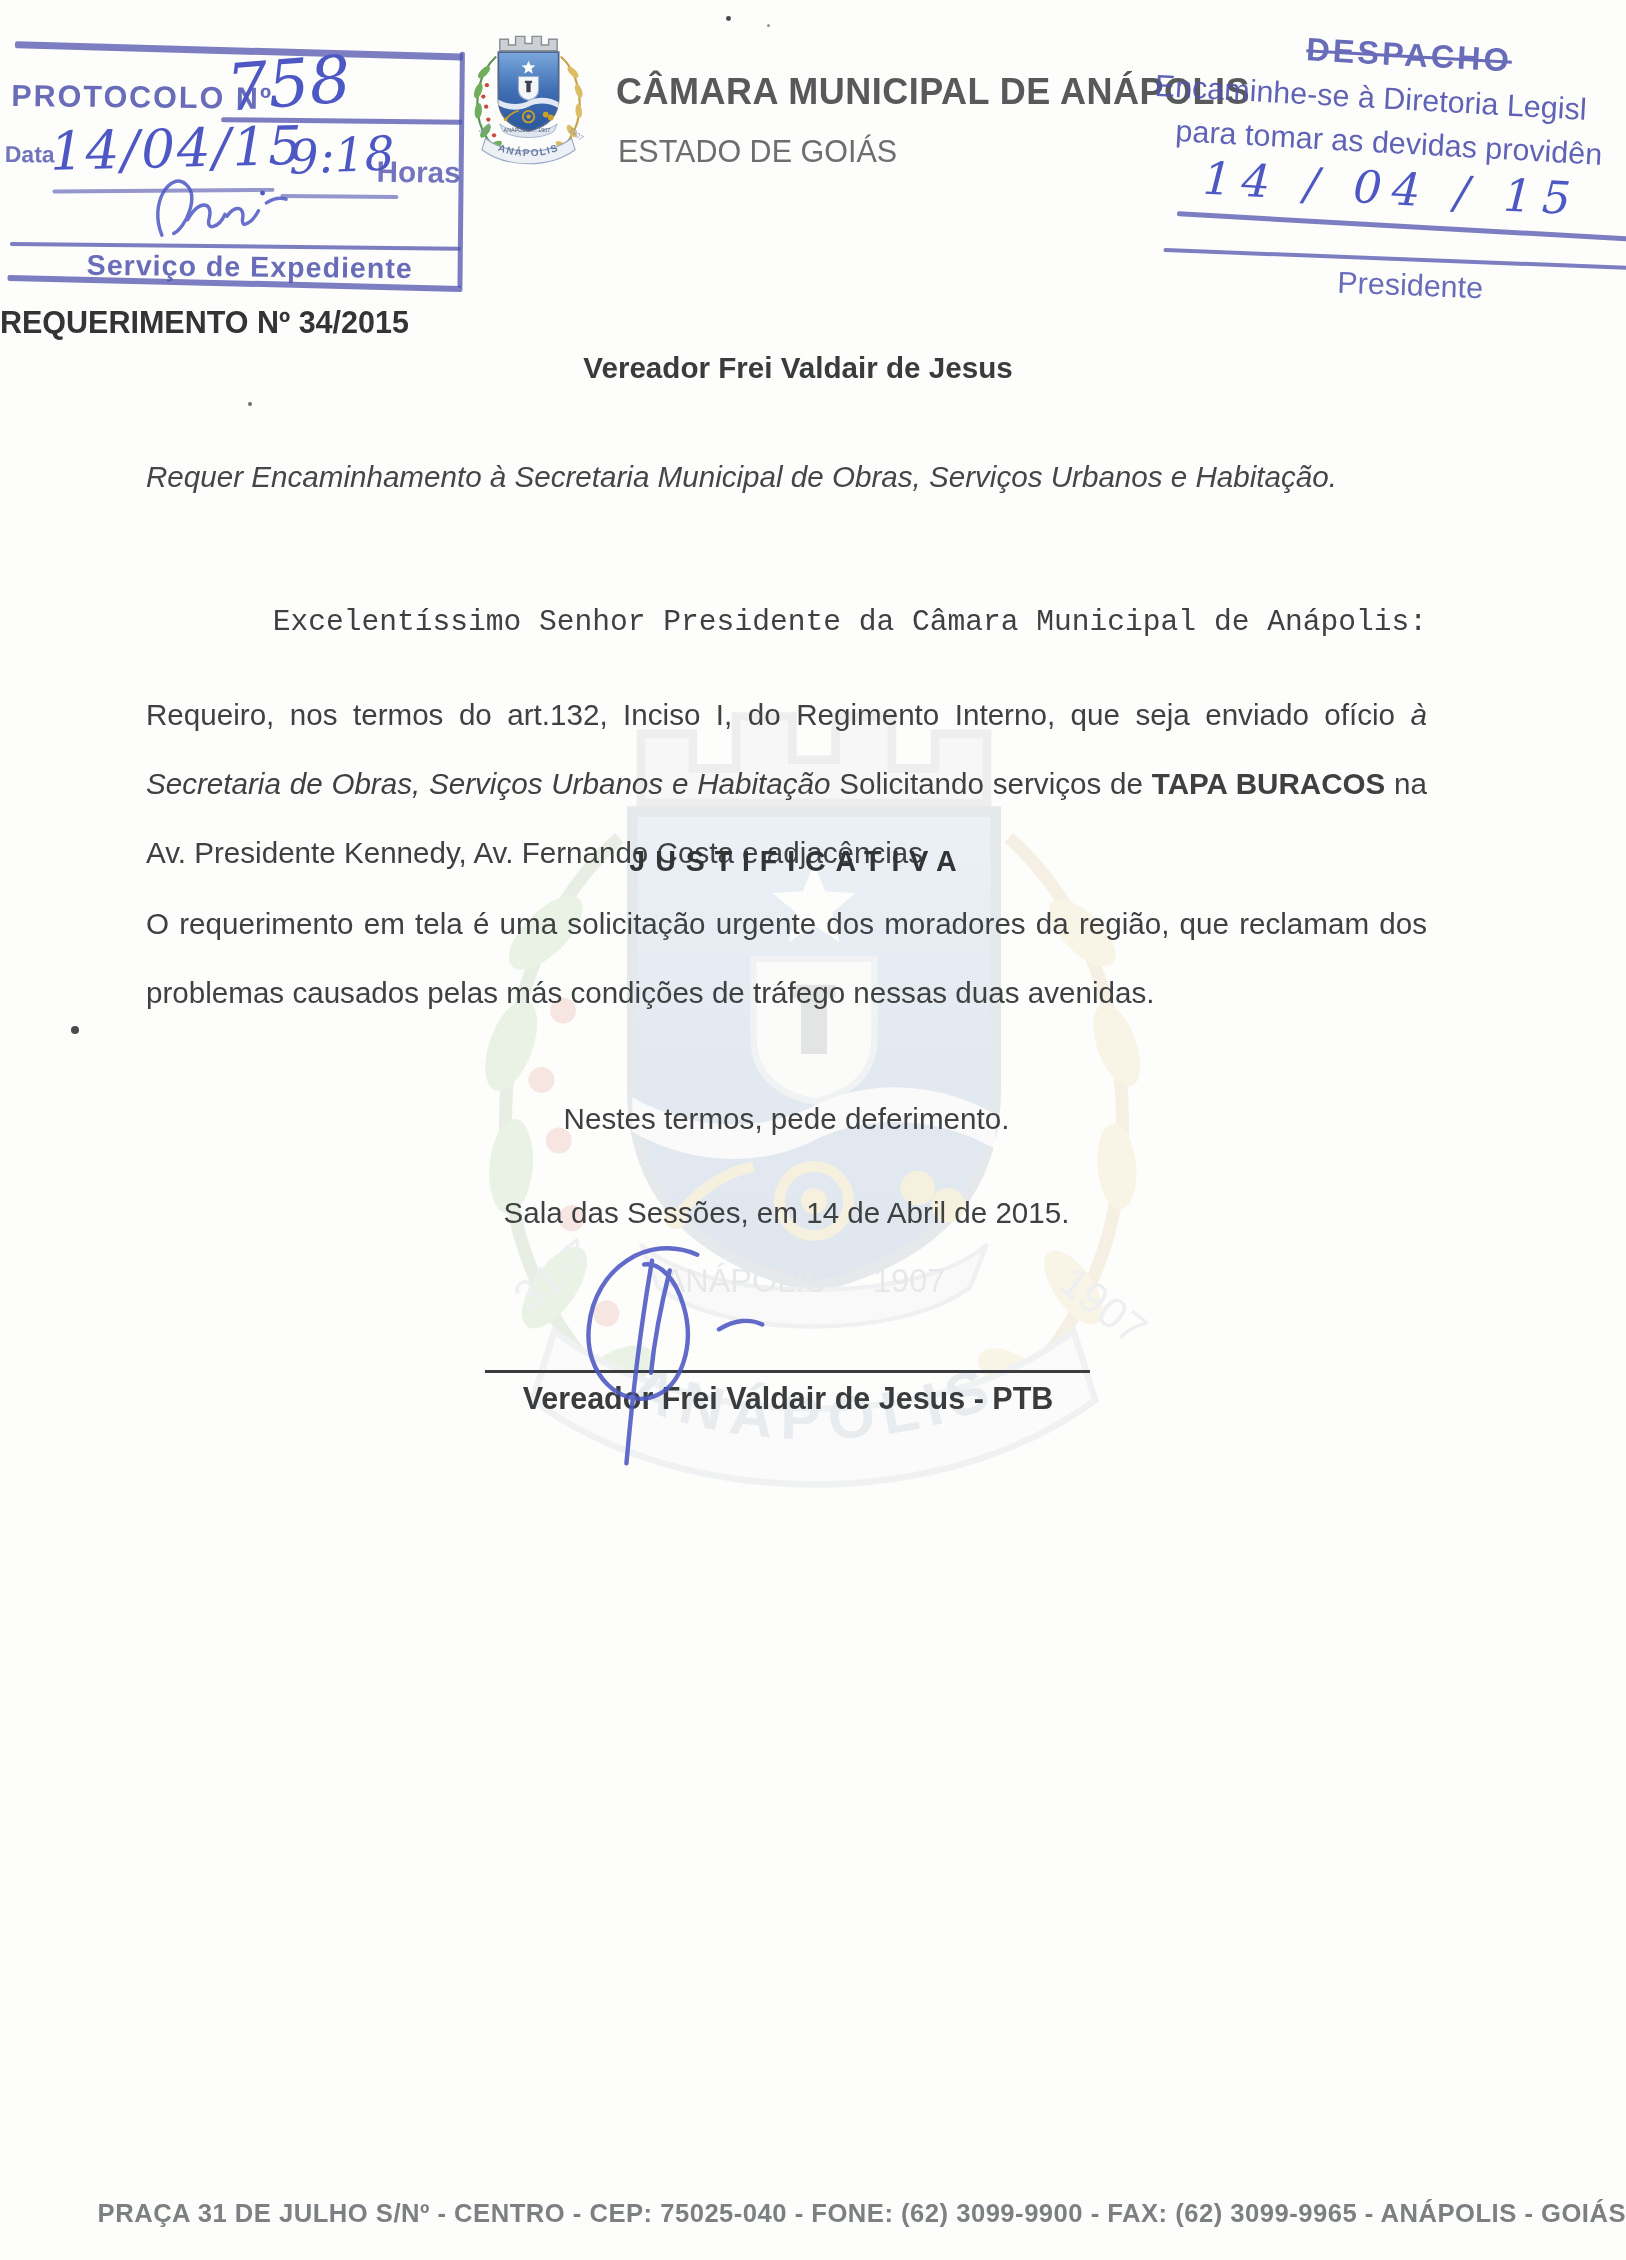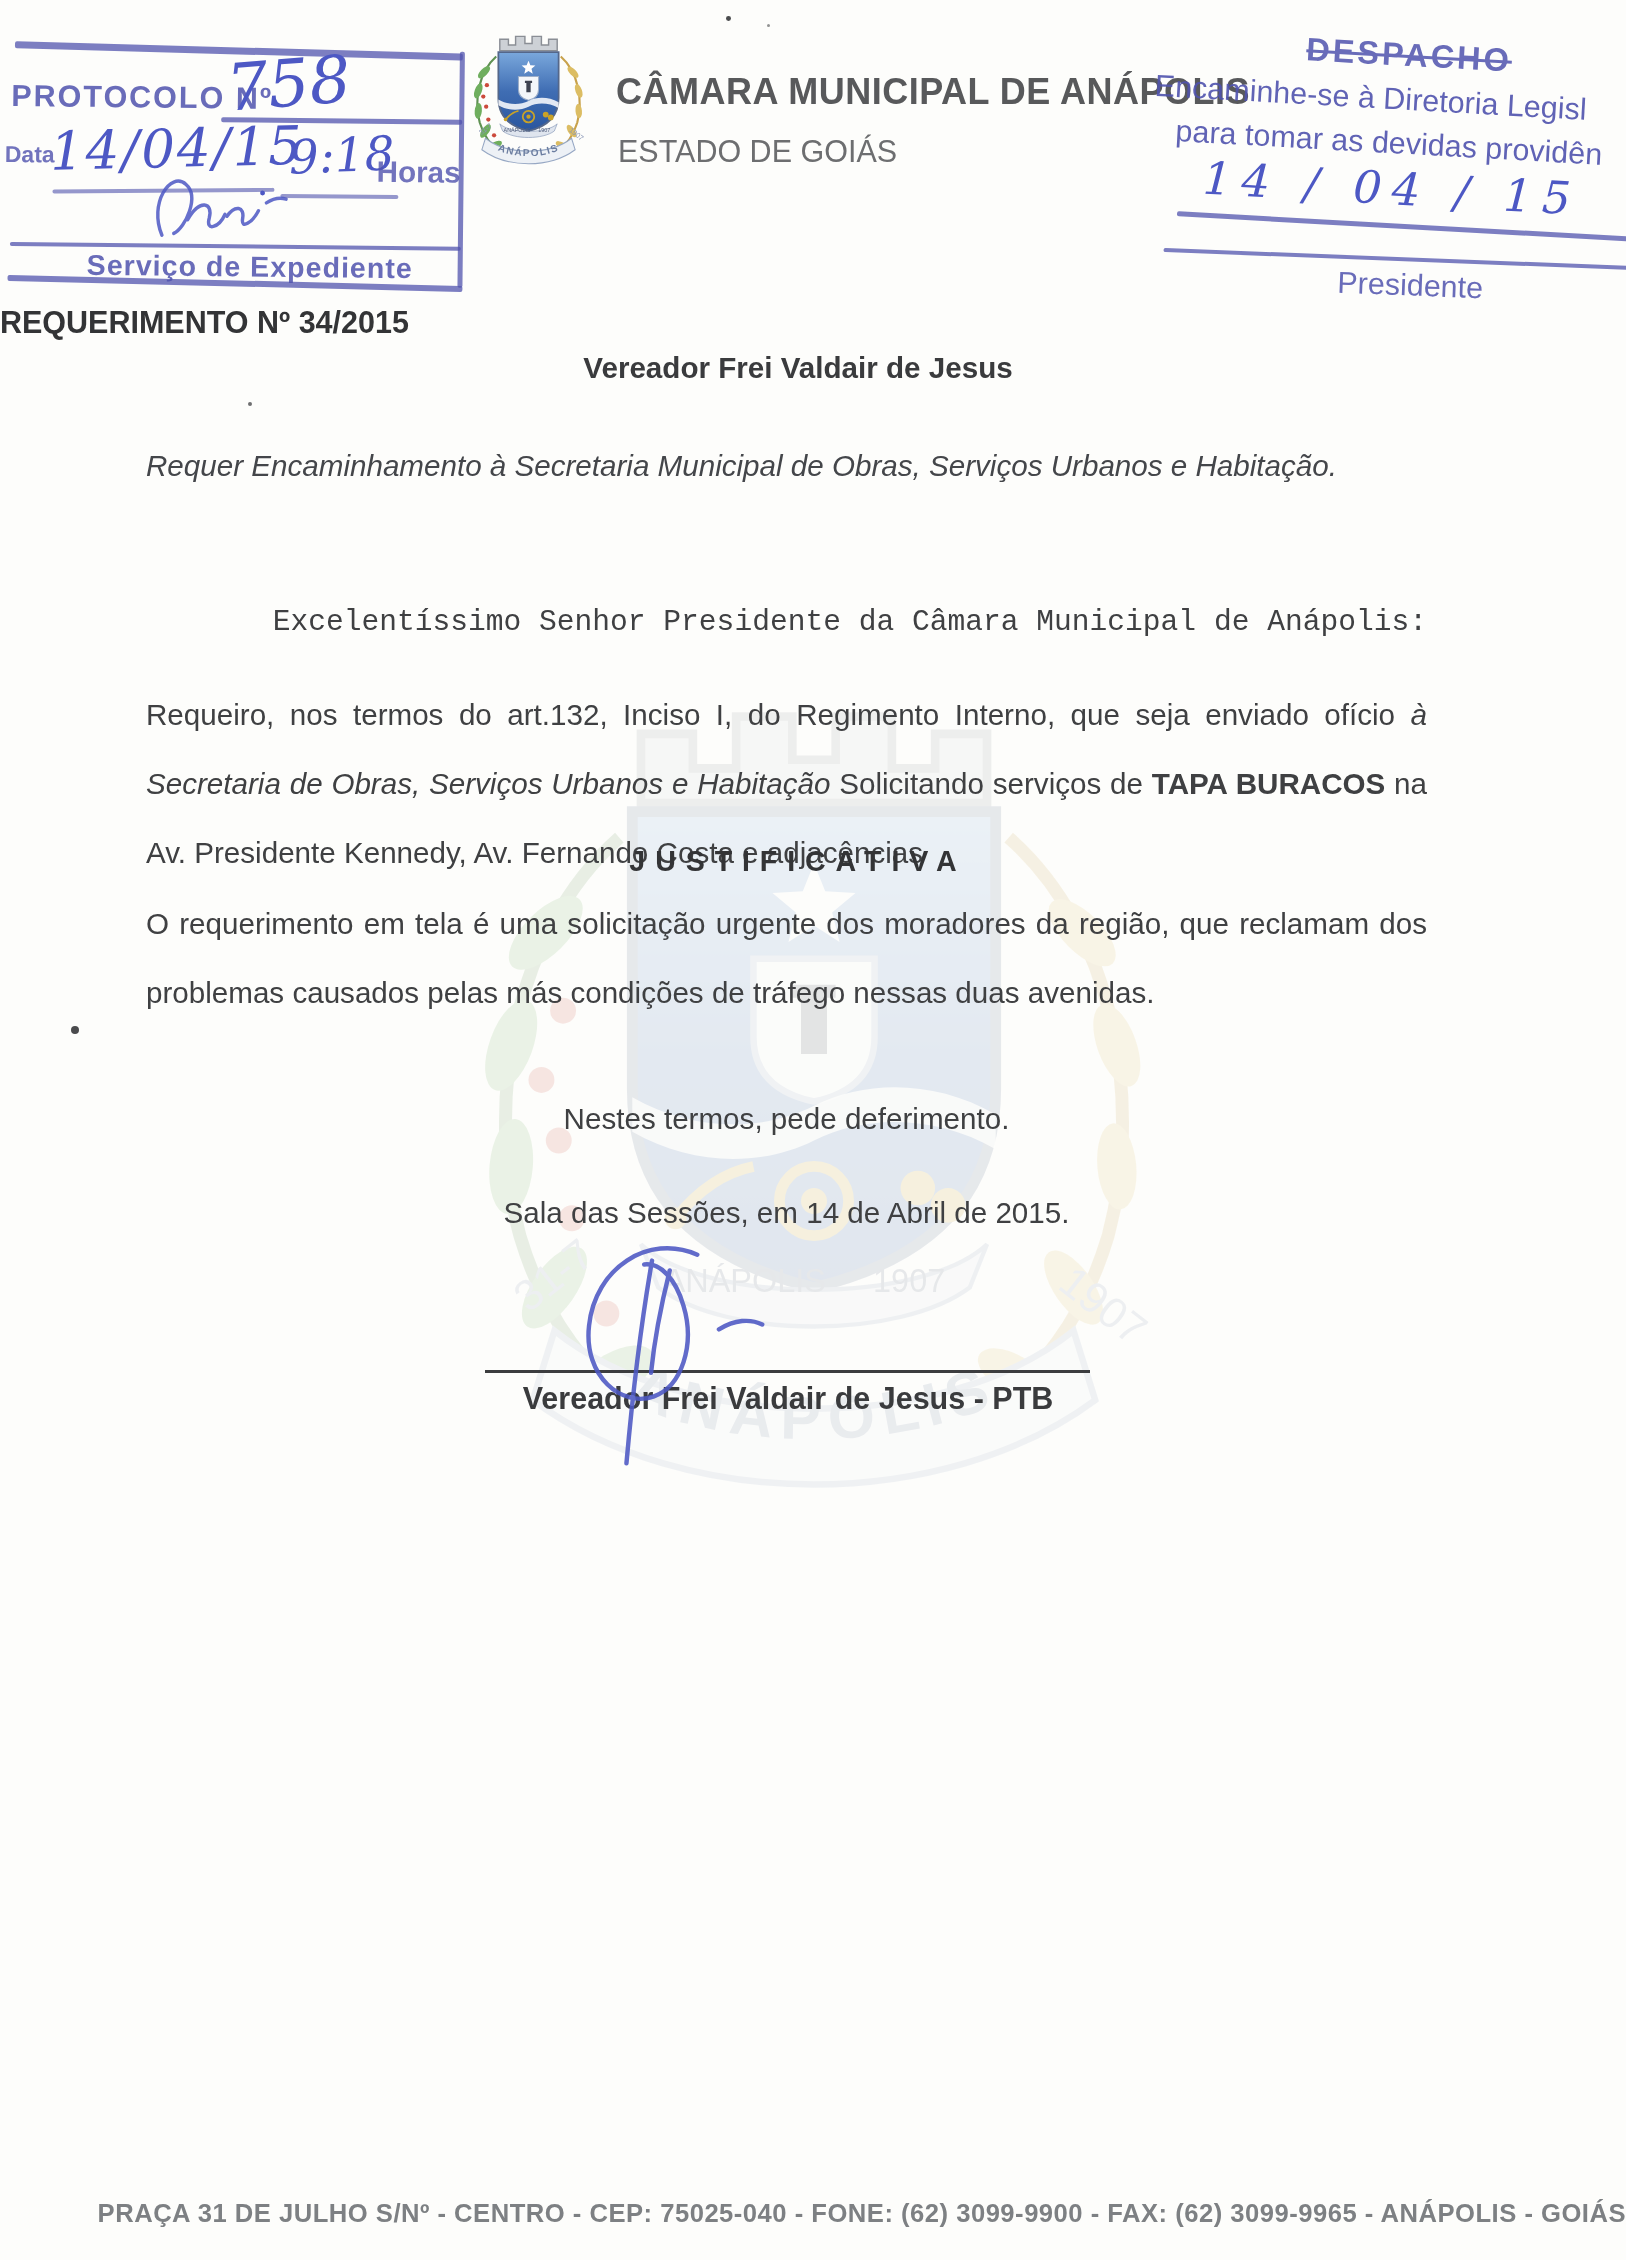--- a/index.html
+++ b/index.html
@@ -32,21 +32,21 @@
   .despacho-title{left:165px; top:5.9px; font-size:32.5px; font-weight:bold; letter-spacing:3px; text-decoration:line-through; opacity:.85;}
   .despacho-l1{left:15.8px; top:51px; font-size:30.5px; opacity:.9;}
   .despacho-l2{left:39px; top:95px; font-size:30.5px; opacity:.9;}
   .despacho-date{left:69px; top:132px; font-size:45px; letter-spacing:9.9px;}
   .presidente-block{left:1164px; top:238px; width:468px; transform:rotate(2.2deg); transform-origin:left top;}
   .presidente-label{left:175px; top:19.7px; font-size:30.5px; opacity:.85;}
   
   .doc-title{left:0; top:305px; width:1596px; text-align:left; font-size:30.5px; font-weight:bold; color:#333436;}
   .doc-author{left:0; top:351px; width:1596px; text-align:center; font-size:29.6px; font-weight:bold; color:#3a3b3d;}
   .para{left:146px; width:1281px; font-size:29.6px; line-height:69px; text-align:justify;}
-  .summary{top:431px; font-style:italic; color:#44464a;}
+  .summary{top:442px; font-style:italic; color:#44464a;}
   .salutation{top:588px; text-align:right;font-family:Liberation Mono, monospace;}
   .request{top:680px;}
   .just-head{left:0; top:845px; width:1596px; text-align:center; font-size:28.6px; font-weight:bold; letter-spacing:9.9px; color:#333436;}
   .justification{top:889px;}
   .closing{top:1084px; text-align:center;}
   .dateline{top:1178px; text-align:center;}
   
   .sig-svg{left:532px; top:1227px; width:305px; height:258px; z-index:5;}
   .sig-line{left:485px; top:1370px; width:605px; height:3px; background:#3c3d3f; z-index:3;}
   .sig-name{left:0; top:1381px; width:1576px; text-align:center; font-size:30.5px; font-weight:bold; color:#3a3b3d; z-index:4;}

